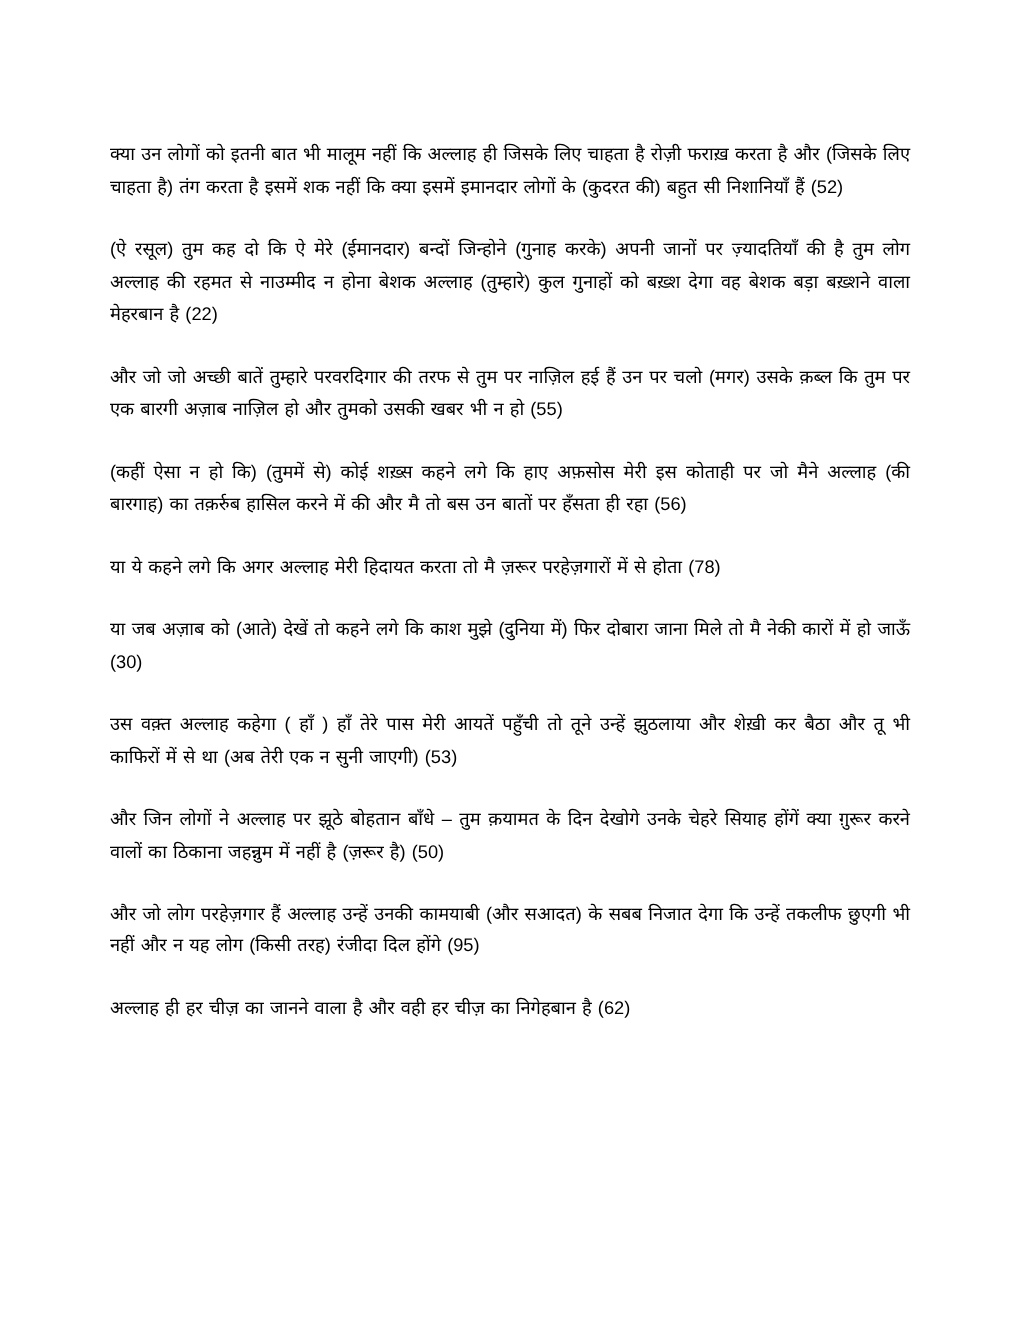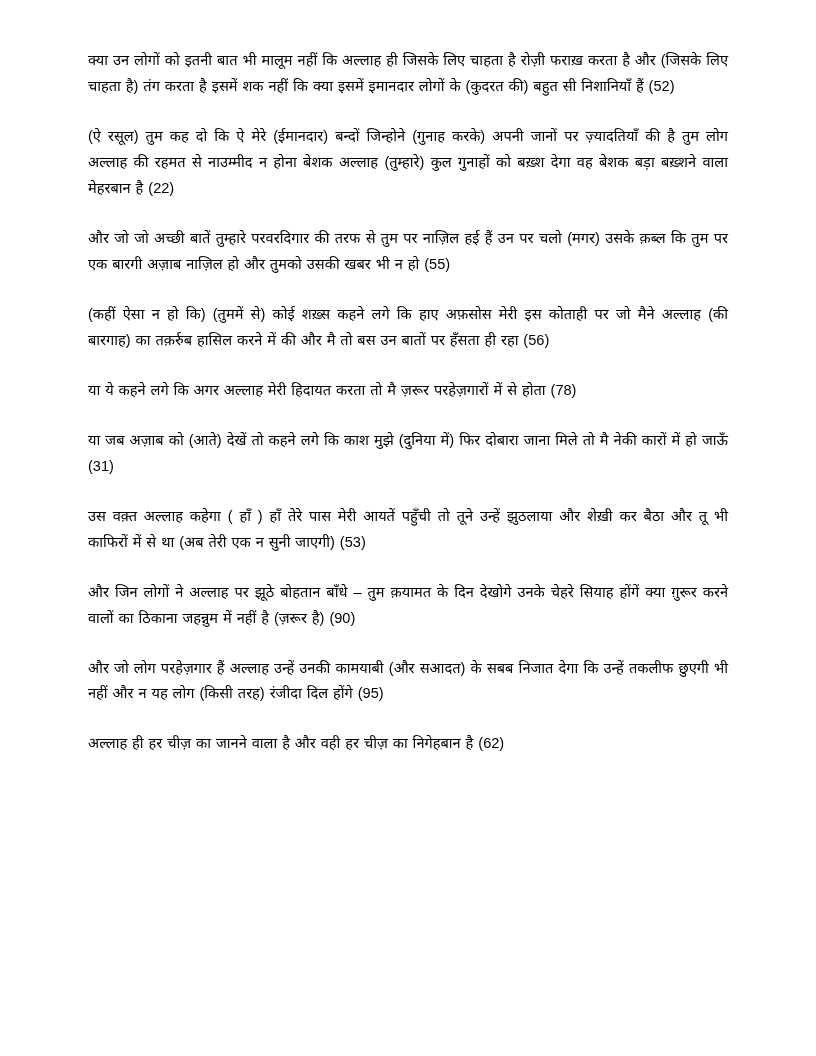--- a/index.html
+++ b/index.html
@@ -10,21 +10,21 @@
   body {
     width: 816px;
     height: 1056px;
     font-family: "Liberation Sans", sans-serif;
     color: #000000;
   }
   .page {
     box-sizing: border-box;
     width: 816px;
     height: 1056px;
-    padding: 48px 88px 80px 88px;
+    padding: 112px 88px 80px 88px;
     background: #ffffff;
   }
   .doc-body {
     display: block;
   }
   .para {
     margin: 0 0 24px 0;
     font-size: 14.6px;
     line-height: 1.78;
     text-align: justify;
@@ -39,19 +39,19 @@
 </head>
 <body>
 
 <div class="page">
   <div class="doc-body">
     <p class="para">क्या उन लोगों को इतनी बात भी मालूम नहीं कि अल्लाह ही जिसके लिए चाहता है रोज़ी फराख़ करता है और (जिसके लिए चाहता है) तंग करता है इसमें शक नहीं कि क्या इसमें इमानदार लोगों के (कुदरत की) बहुत सी निशानियाँ हैं (52)</p>
     <p class="para">(ऐ रसूल) तुम कह दो कि ऐ मेरे (ईमानदार) बन्दों जिन्होने (गुनाह करके) अपनी जानों पर ज़्यादतियाँ की है तुम लोग अल्लाह की रहमत से नाउम्मीद न होना बेशक अल्लाह (तुम्हारे) कुल गुनाहों को बख़्श देगा वह बेशक बड़ा बख़्शने वाला मेहरबान है (22)</p>
     <p class="para">और जो जो अच्छी बातें तुम्हारे परवरदिगार की तरफ से तुम पर नाज़िल हई हैं उन पर चलो (मगर) उसके क़ब्ल कि तुम पर एक बारगी अज़ाब नाज़िल हो और तुमको उसकी खबर भी न हो (55)</p>
     <p class="para">(कहीं ऐसा न हो कि) (तुममें से) कोई शख़्स कहने लगे कि हाए अफ़सोस मेरी इस कोताही पर जो मैने अल्लाह (की बारगाह) का तक़र्रुब हासिल करने में की और मै तो बस उन बातों पर हँसता ही रहा (56)</p>
     <p class="para">या ये कहने लगे कि अगर अल्लाह मेरी हिदायत करता तो मै ज़रूर परहेज़गारों में से होता (78)</p>
-    <p class="para">या जब अज़ाब को (आते) देखें तो कहने लगे कि काश मुझे (दुनिया में) फिर दोबारा जाना मिले तो मै नेकी कारों में हो जाऊँ (31)</p>
+    <p class="para">या जब अज़ाब को (आते) देखें तो कहने लगे कि काश मुझे (दुनिया में) फिर दोबारा जाना मिले तो मै नेकी कारों में हो जाऊँ (30)</p>
     <p class="para">उस वक़्त अल्लाह कहेगा ( हाँ ) हाँ तेरे पास मेरी आयतें पहुँची तो तूने उन्हें झुठलाया और शेख़ी कर बैठा और तू भी काफिरों में से था (अब तेरी एक न सुनी जाएगी) (53)</p>
-    <p class="para">और जिन लोगों ने अल्लाह पर झूठे बोहतान बाँधे – तुम क़यामत के दिन देखोगे उनके चेहरे सियाह होंगें क्या ग़ुरूर करने वालों का ठिकाना जहन्नुम में नहीं है (ज़रूर है) (90)</p>
+    <p class="para">और जिन लोगों ने अल्लाह पर झूठे बोहतान बाँधे – तुम क़यामत के दिन देखोगे उनके चेहरे सियाह होंगें क्या ग़ुरूर करने वालों का ठिकाना जहन्नुम में नहीं है (ज़रूर है) (50)</p>
     <p class="para">और जो लोग परहेज़गार हैं अल्लाह उन्हें उनकी कामयाबी (और सआदत) के सबब निजात देगा कि उन्हें तकलीफ छुएगी भी नहीं और न यह लोग (किसी तरह) रंजीदा दिल होंगे (95)</p>
     <p class="para">अल्लाह ही हर चीज़ का जानने वाला है और वही हर चीज़ का निगेहबान है (62)</p>
   </div>
 </div>
 
 </body></html>

